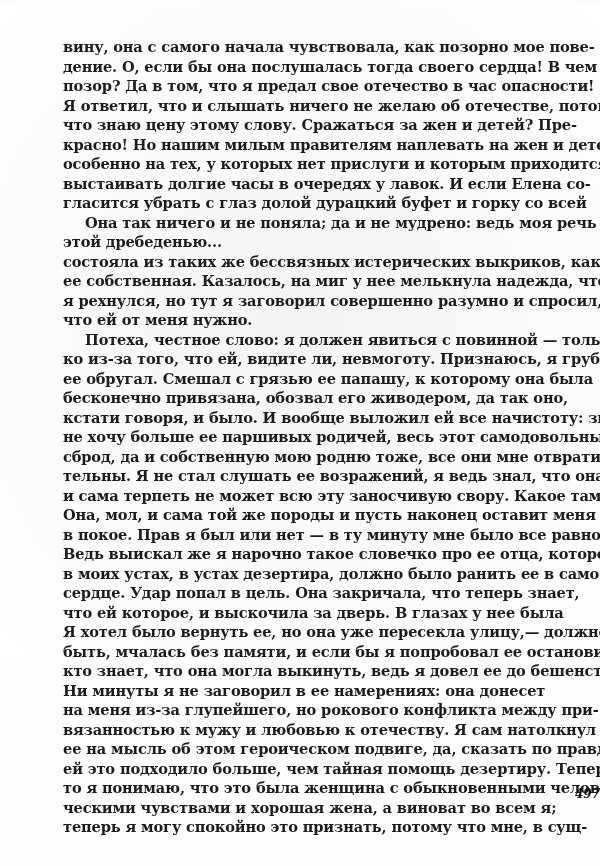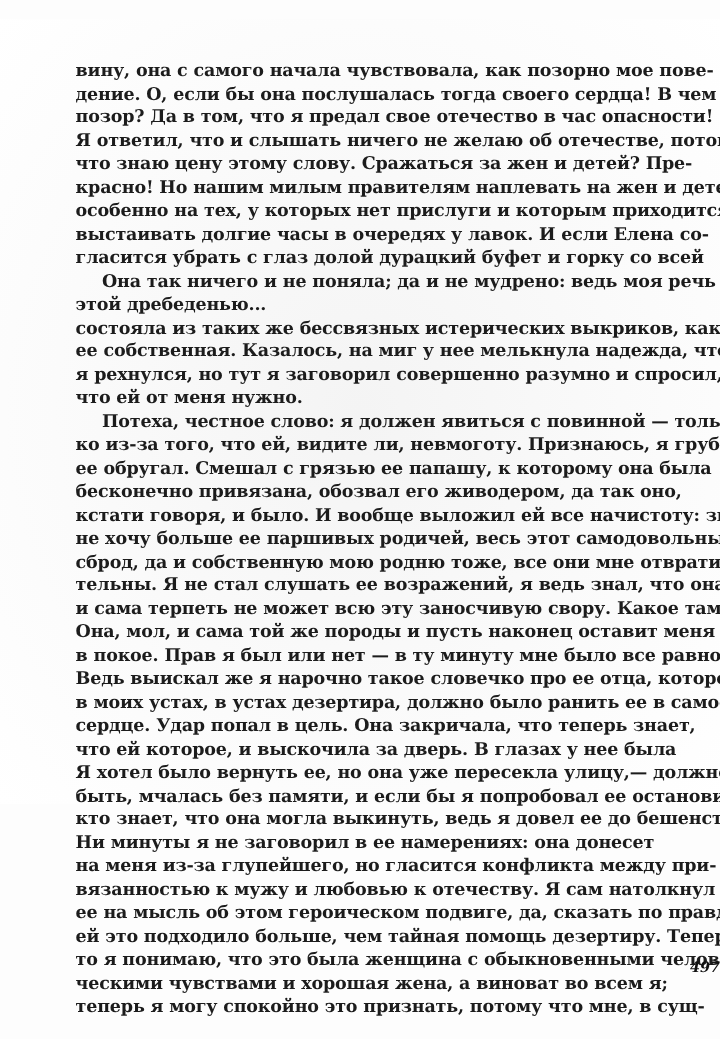--- a/index.html
+++ b/index.html
@@ -9,21 +9,21 @@
     }
     body {
       width: 600px;
       height: 866px;
       position: relative;
       overflow: hidden;
       background: #fdfdfd;
     }
     .page {
       position: absolute;
-      left: 0; top: 16px;
+      left: 0; top: 4px;
       width: 600px; height: 654px;
       background: radial-gradient(ellipse at 50% 50%, #f4f4f4 0%, #fbfbfb 60%, #ffffff 100%);
     }
     .text-block {
       position: absolute;
       left: 63px;
       top: 33px;
       width: 473px;
       font-family: "DejaVu Serif", "Liberation Serif", serif;
       font-size: 14.6px;
@@ -95,21 +95,21 @@
     <span class="line">в покое. Прав я был или нет — в ту минуту мне было все равно.</span>
     <span class="line">Ведь выискал же я нарочно такое словечко про ее отца, которое</span>
     <span class="line">в моих устах, в устах дезертира, должно было ранить ее в самое</span>
     <span class="line">сердце. Удар попал в цель. Она закричала, что теперь знает,</span>
     <span class="line">что ей которое, и выскочила за дверь. В глазах у нее была</span>
 
     <span class="line">Я хотел было вернуть ее, но она уже пересекла улицу,— должно</span>
     <span class="line">быть, мчалась без памяти, и если бы я попробовал ее остановить,</span>
     <span class="line">кто знает, что она могла выкинуть, ведь я довел ее до бешенства.</span>
     <span class="line">Ни минуты я не заговорил в ее намерениях: она донесет</span>
-    <span class="line">на меня из-за глупейшего, но гласится конфликта между при-</span>
+    <span class="line">на меня из-за глупейшего, но рокового конфликта между при-</span>
     <span class="line">вязанностью к мужу и любовью к отечеству. Я сам натолкнул</span>
     <span class="line">ее на мысль об этом героическом подвиге, да, сказать по правде,</span>
     <span class="line">ей это подходило больше, чем тайная помощь дезертиру. Теперь-</span>
     <span class="line">то я понимаю, что это была женщина с обыкновенными челове-</span>
     <span class="line">ческими чувствами и хорошая жена, а виноват во всем я;</span>
     <span class="line">теперь я могу спокойно это признать, потому что мне, в сущ-</span>
   </div>
 
   <div class="page-number">497</div>
 </div>

